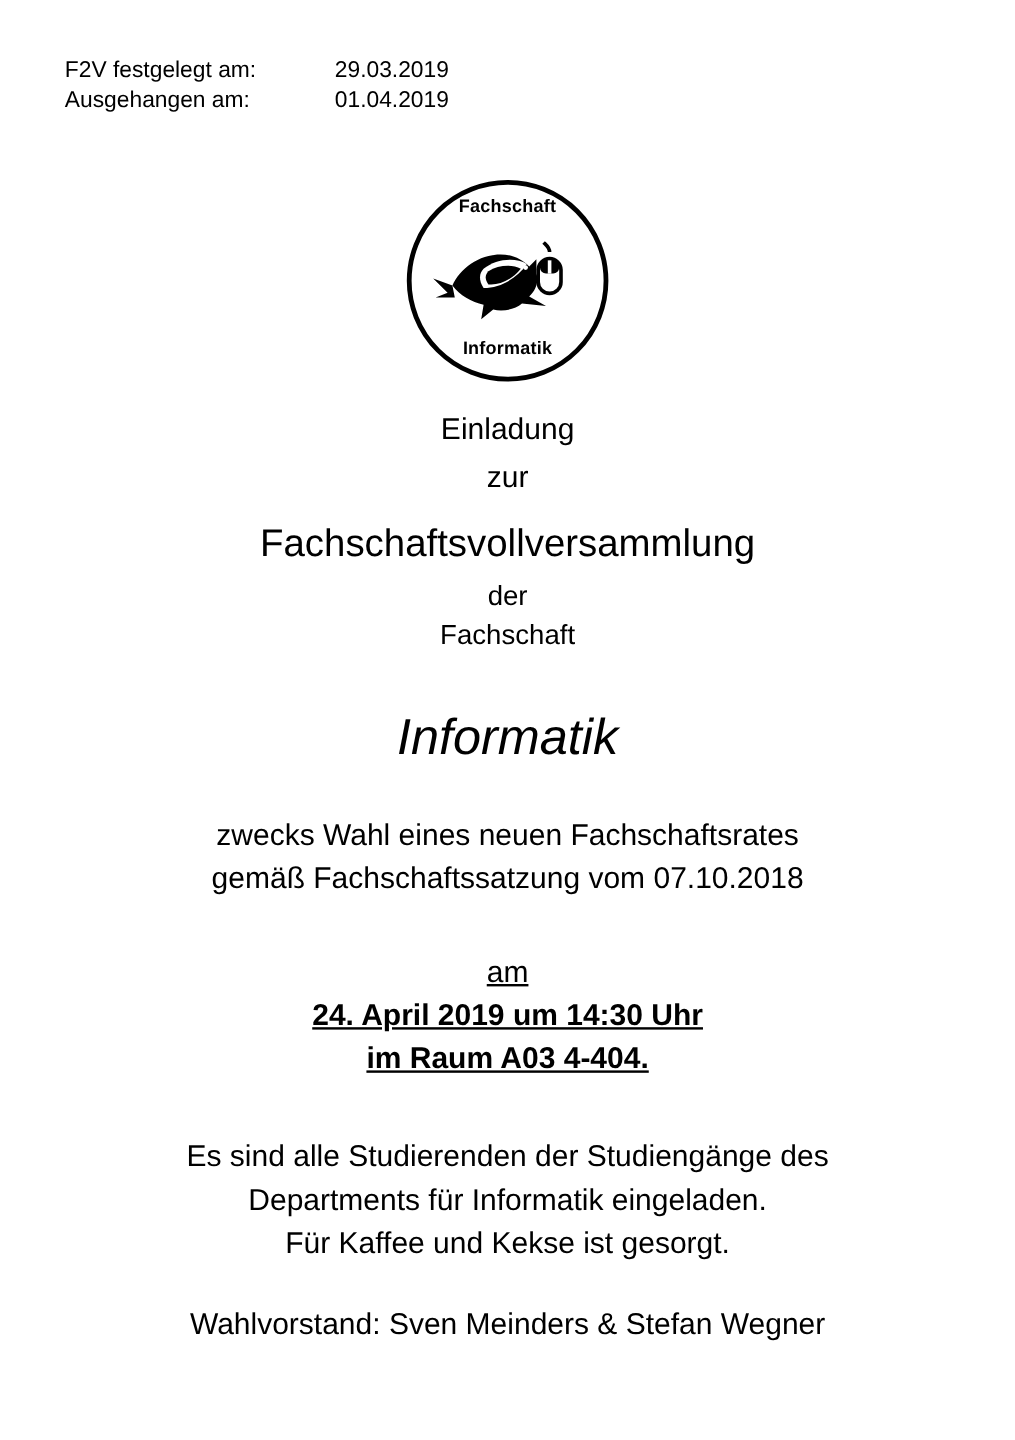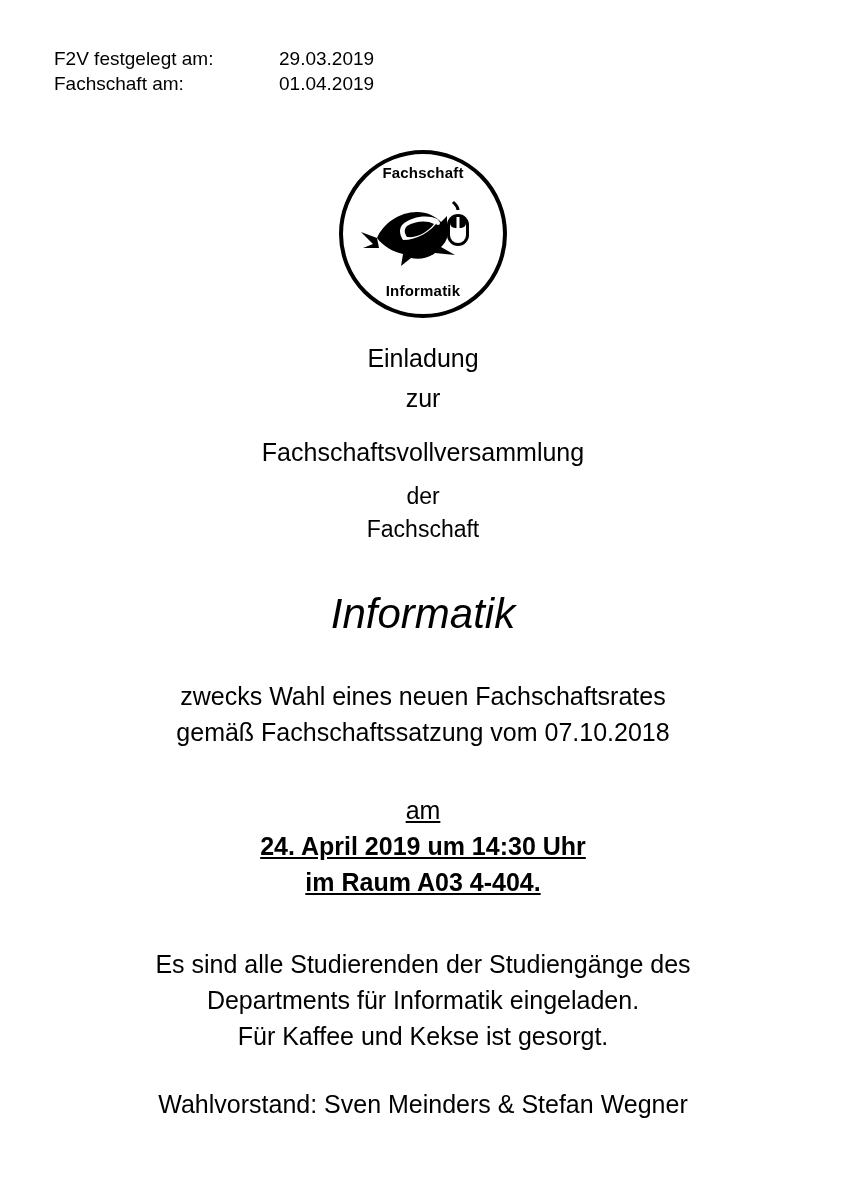--- a/index.html
+++ b/index.html
@@ -91,21 +91,21 @@
     top: 338px;
     text-align: center;
   }
   .line {
     line-height: 40px;
     font-size: 25px;
   }
   .l-einladung { font-size: 25px; line-height: 40px; }
   .l-zur { font-size: 25px; line-height: 40px; }
   .l-title {
-    font-size: 25px;
+    font-size: 32px;
     line-height: 56px;
     margin-top: 6px;
   }
   .l-der { font-size: 23px; line-height: 33px; }
   .l-fachschaft { font-size: 23px; line-height: 33px; }
   .l-informatik {
     font-size: 42px;
     font-style: italic;
     line-height: 56px;
     margin-top: 40px;
@@ -137,21 +137,21 @@
 <body>
 
 <div class="page">
 
   <div class="meta">
     <div class="meta-row">
       <span class="meta-label">F2V festgelegt am:</span>
       <span class="meta-value">29.03.2019</span>
     </div>
     <div class="meta-row">
-      <span class="meta-label">Fachschaft am:</span>
+      <span class="meta-label">Ausgehangen am:</span>
       <span class="meta-value">01.04.2019</span>
     </div>
   </div>
 
   <div class="logo-wrap">
     <div class="logo">
       <div class="logo-top-text">Fachschaft</div>
       <svg width="152" height="152" viewBox="0 0 152 152">
 
         <path d="M34 84 C40 70, 56 58, 74 58 C84 58, 92 62, 98 68 L104 62 L104 74 C106 80, 104 88, 98 93 L112 101 L92 99 C86 104, 76 106, 68 104 L58 112 L60 100 C50 98, 40 92, 34 84 Z" fill="#000"></path>

